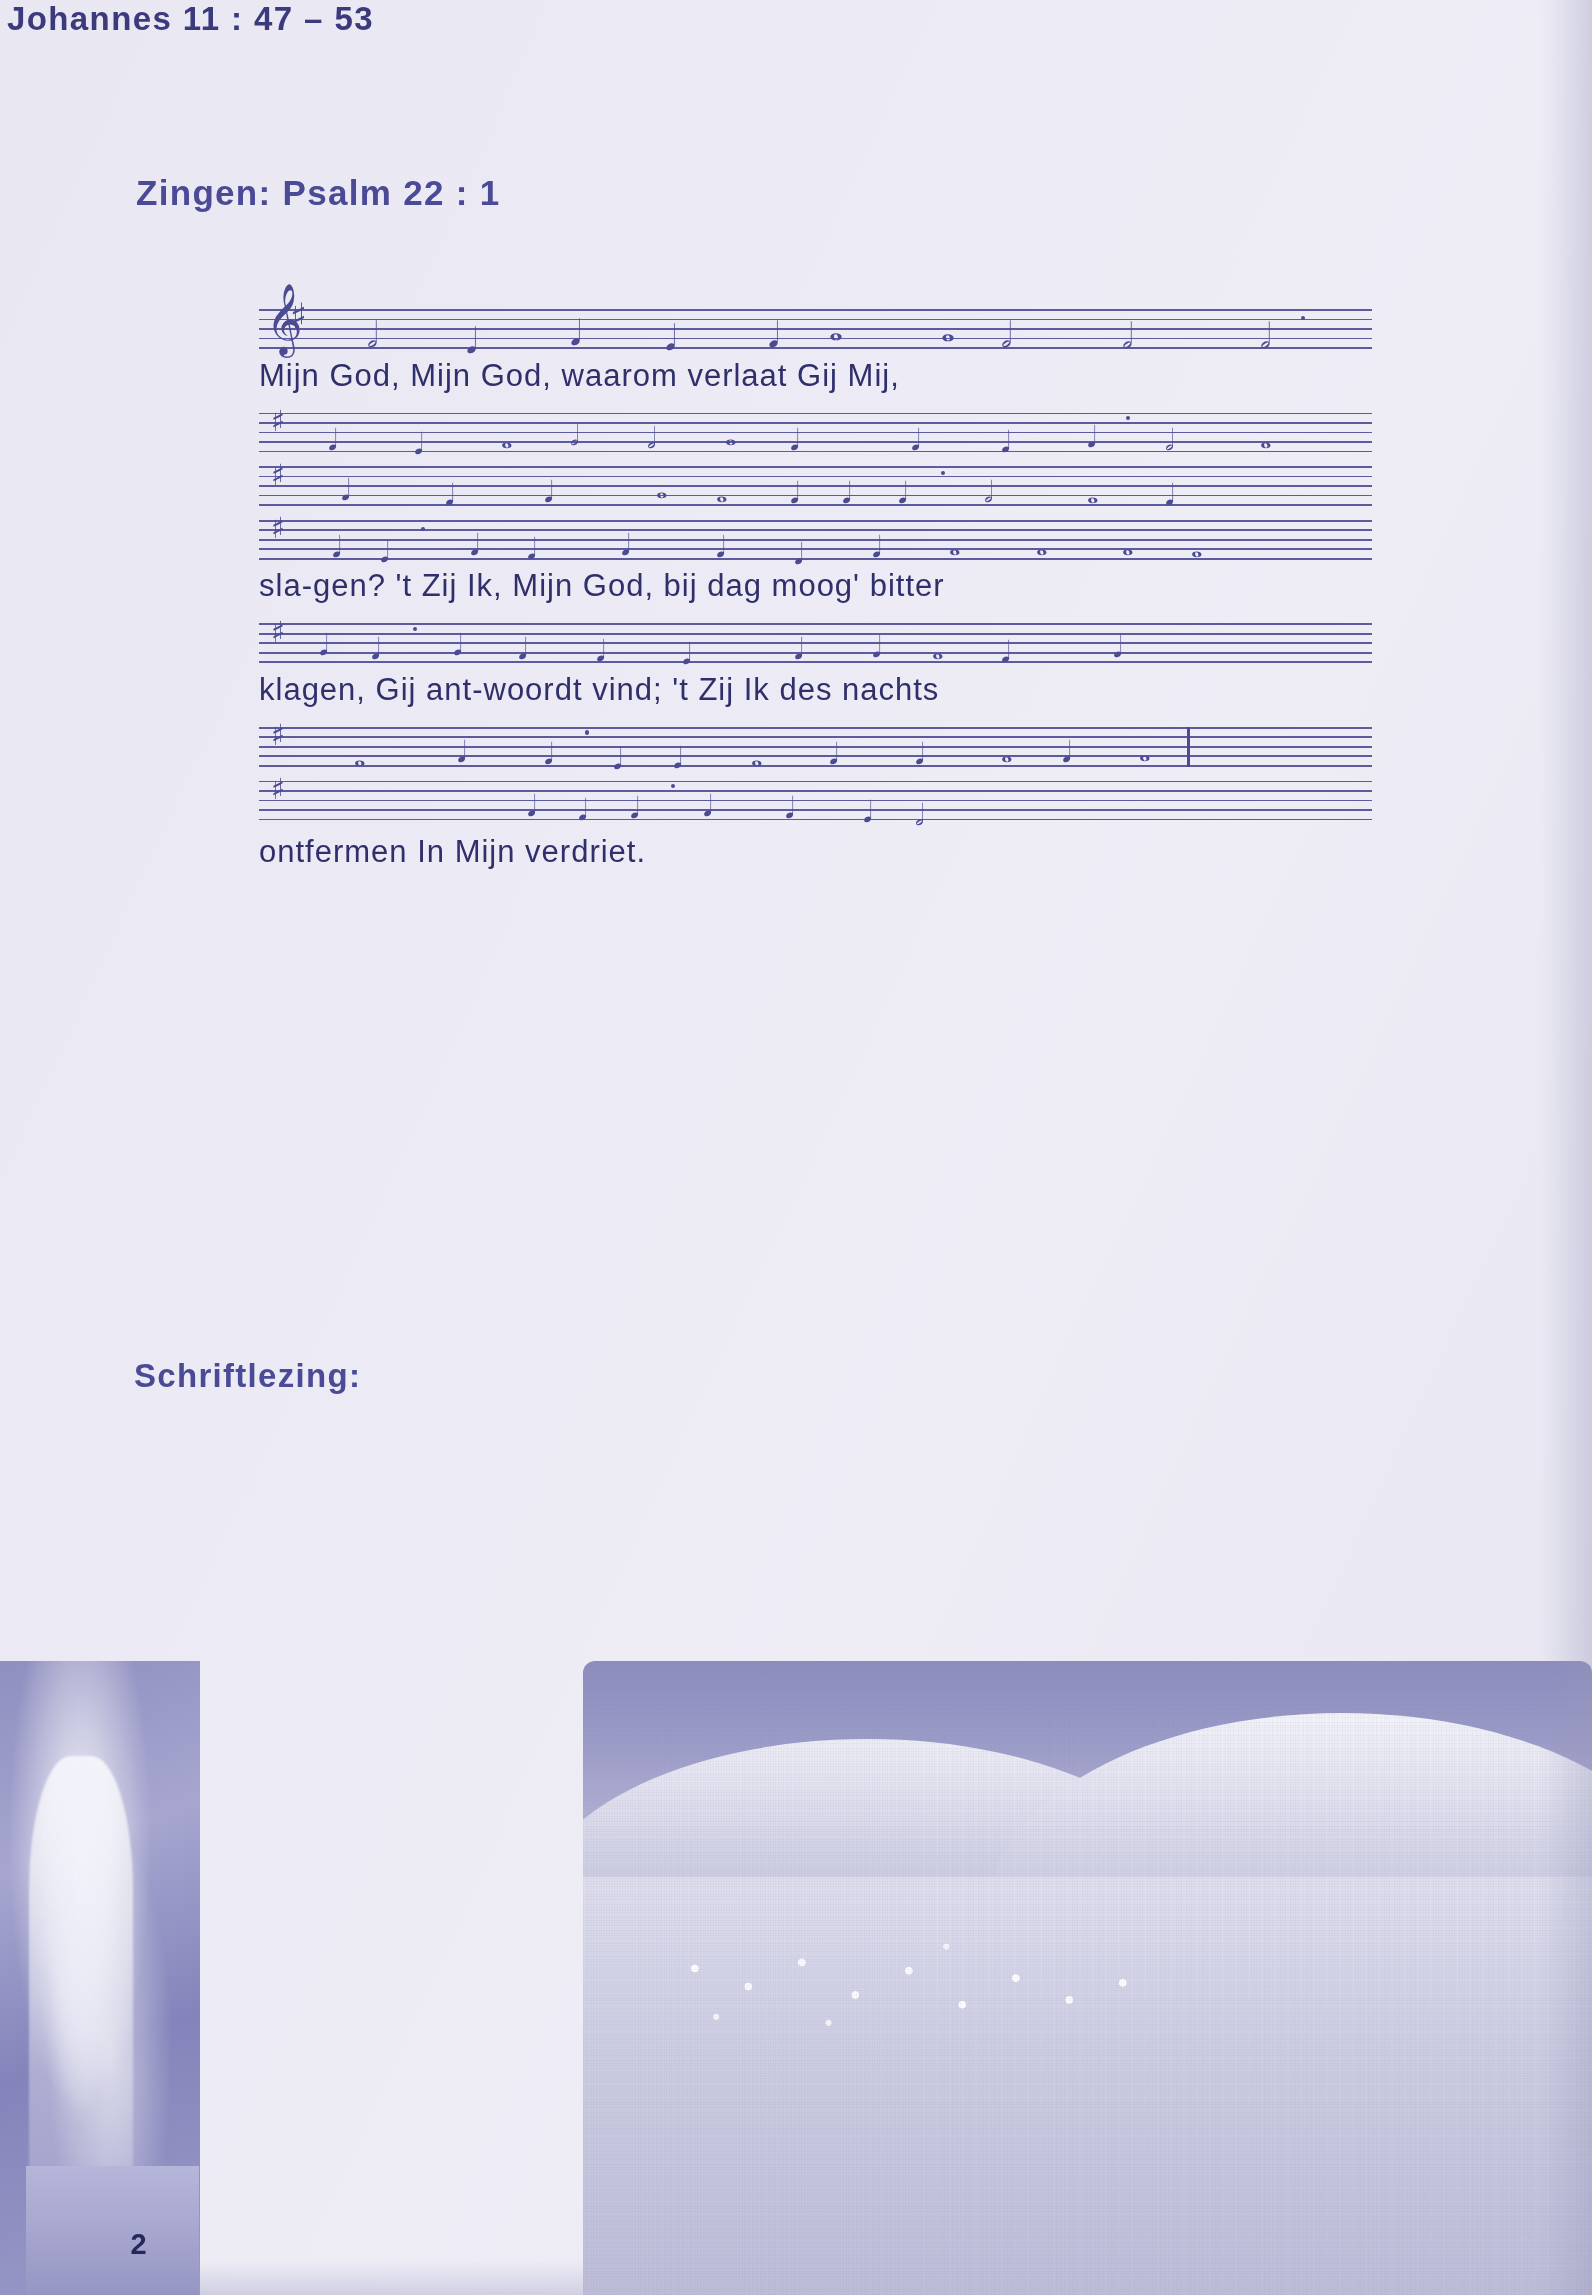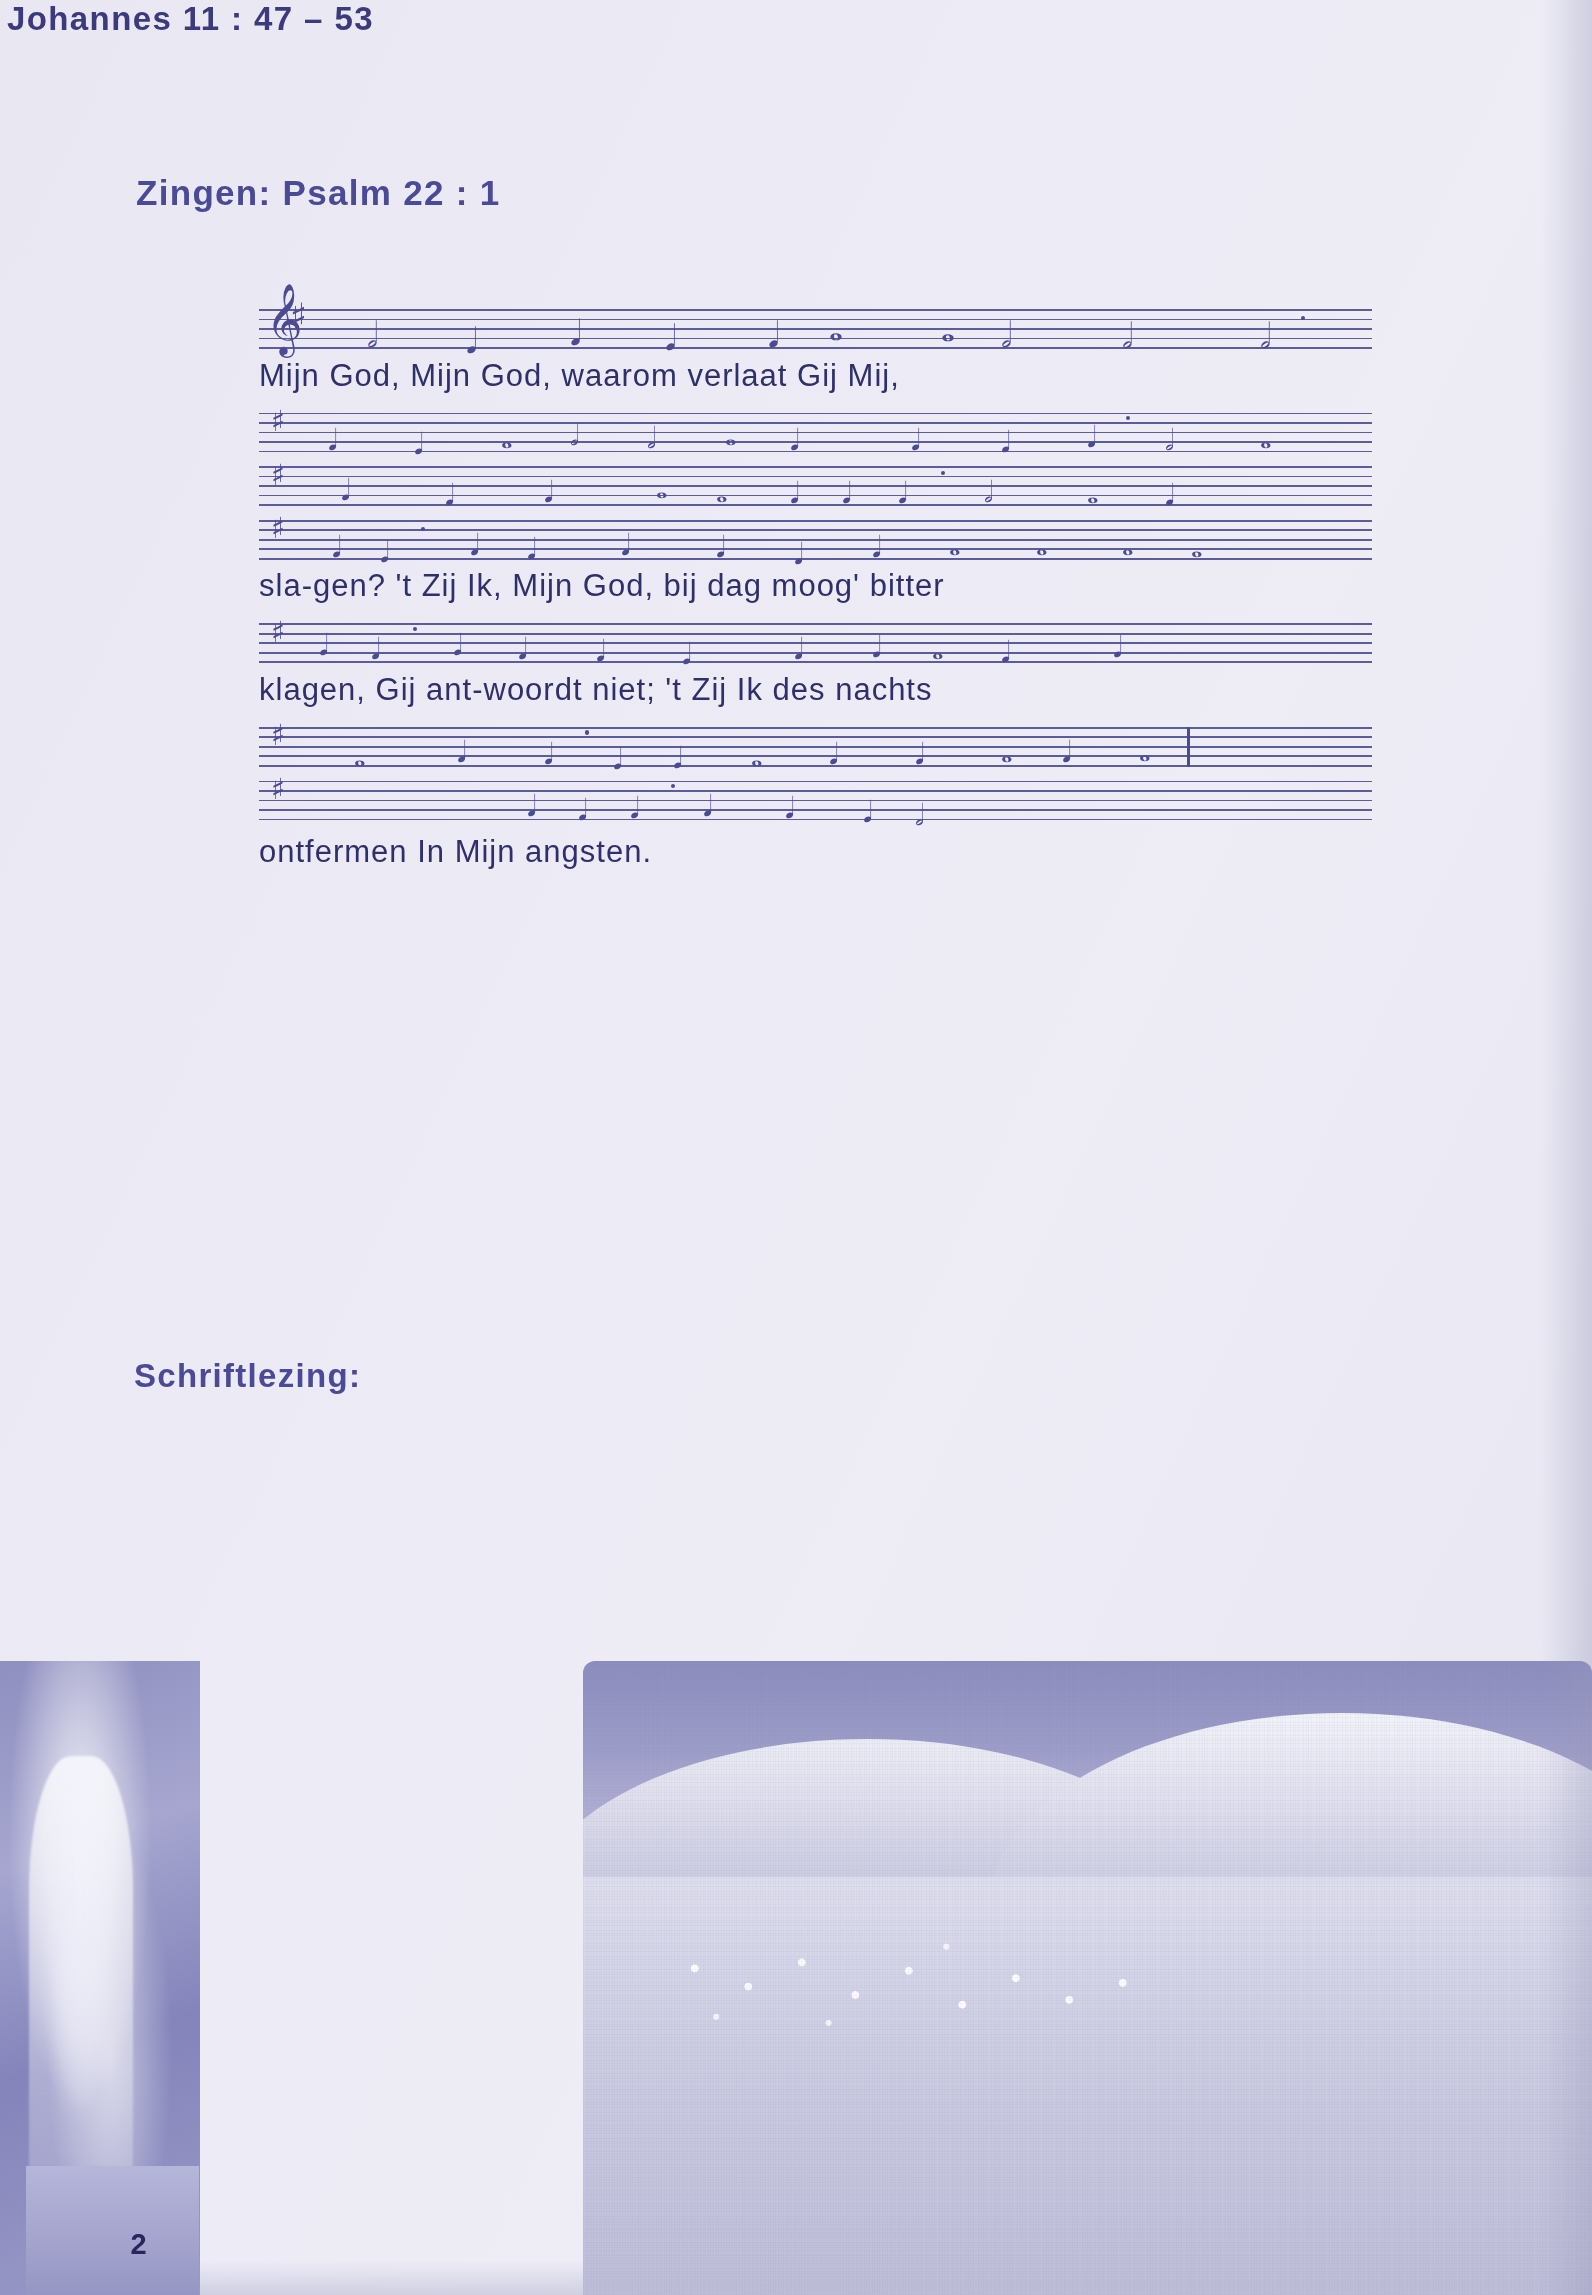--- a/index.html
+++ b/index.html
@@ -367,21 +367,21 @@
       <div class="note small" style="left:194px; top:12px;">𝅘𝅥</div>
       <div class="note small" style="left:259px; top:15.5px;">𝅘𝅥</div>
       <div class="note small" style="left:337px; top:17.3px;">𝅘𝅥</div>
       <div class="note small" style="left:423px; top:21px;">𝅘𝅥</div>
       <div class="note small" style="left:535px; top:15.5px;">𝅘𝅥</div>
       <div class="note small" style="left:613px; top:14px;">𝅘𝅥</div>
       <div class="note small" style="left:673px; top:15.5px;">𝅝</div>
       <div class="note small" style="left:742px; top:19px;">𝅘𝅥</div>
       <div class="note small" style="left:854px; top:14px;">𝅘𝅥</div>
     </div>
-    <div class="lyric">klagen,  Gij ant-woordt niet; 't Zij Ik des nachts</div>
+    <div class="lyric">klagen,  Gij ant-woordt vind; 't Zij Ik des nachts</div>
 
     <div class="system">
       <div class="staff-lines">
           <i></i>
           <i></i>
           <i></i>
           <i></i>
           <i></i>
         </div>
       <div class="sharp small">♯</div>
@@ -411,21 +411,21 @@
       <div class="sharp small">♯</div>
       <div class="note small" style="left:268px; top:15.5px;">𝅘𝅥</div>
       <div class="note small" style="left:319px; top:19px;">𝅘𝅥</div>
       <div class="note small" style="left:371px; top:17.3px;">𝅘𝅥</div>
       <div class="dot" style="left:412px; top:10.4px;"></div>
       <div class="note small" style="left:444px; top:15.5px;">𝅘𝅥</div>
       <div class="note small" style="left:526px; top:17.3px;">𝅘𝅥</div>
       <div class="note small" style="left:604px; top:21px;">𝅘𝅥</div>
       <div class="note small" style="left:656px; top:24px;">𝅗𝅥</div>
     </div>
-    <div class="lyric last">ontfermen In Mijn angsten.</div>
+    <div class="lyric last">ontfermen In Mijn verdriet.</div>
 
   </div>
 
   <div class="heading" id="schriftlezing-heading">Schriftlezing:</div>
 
   <div id="johannes-line">Johannes 11 : 47 – 53</div>
 
   <div id="statue-image">
     <div class="figure"></div>
     <div class="base"></div>

